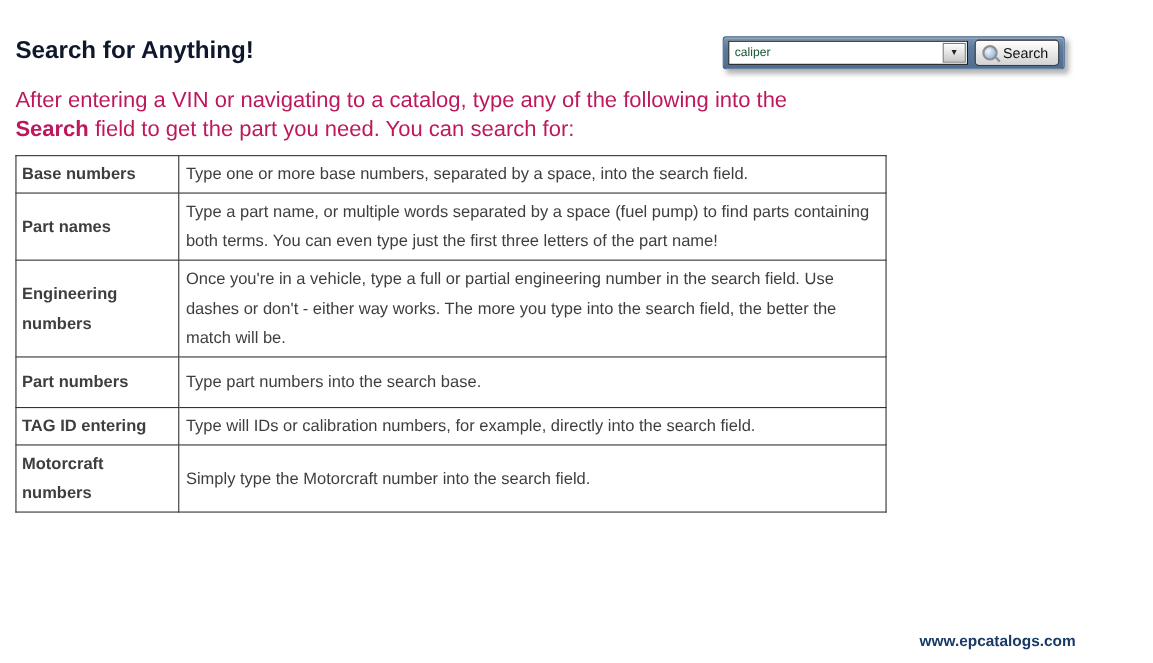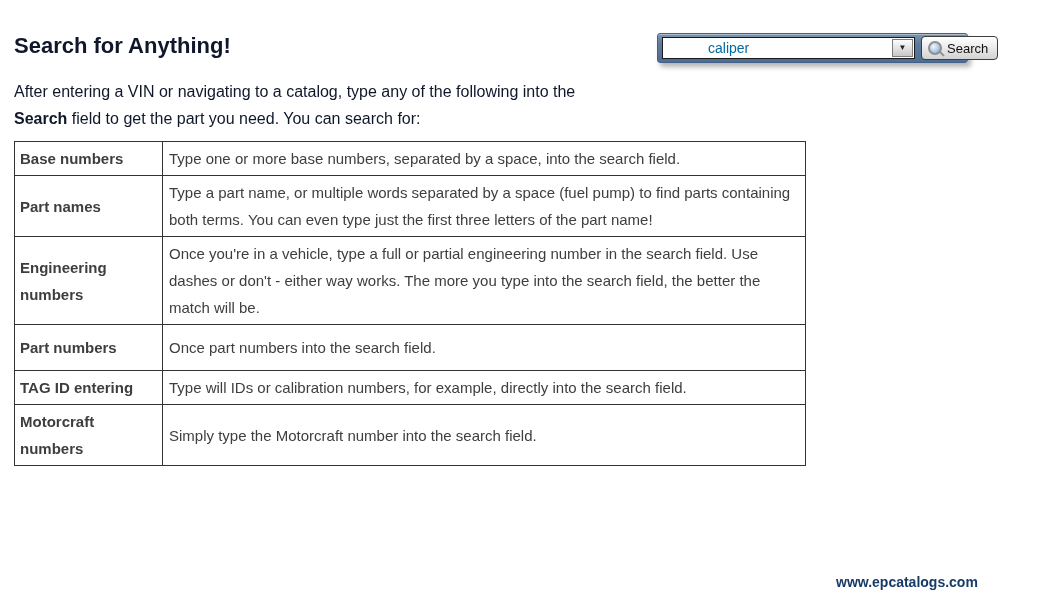--- a/index.html
+++ b/index.html
@@ -10,21 +10,21 @@
     color: #3e3e3e;
   }
   .content { position: absolute; left: 14px; top: 0; width: 880px; }
 
   h1.page-title {
     margin: 34px 0 0 0;
     font-size: 22px; line-height: 24px; font-weight: 700; color: #0f172a;
   }
   p.intro {
     margin: 20px 0 0 0;
-    font-size: 16px; line-height: 27px; color: #0f172a;
+    font-size: 20px; line-height: 27px; color: #be185d;
   }
   p.intro strong { font-weight: 700; }
 
   table.search-types {
     margin-top: 9px;
     border-collapse: collapse;
     width: 792px;
     table-layout: fixed;
   }
   table.search-types th, table.search-types td {
@@ -58,22 +58,22 @@
     display: flex; align-items: center; gap: 6px;
     padding: 0 4px;
   }
   .combo {
     flex: 1; height: 22px; box-sizing: border-box;
     background: #ffffff; border: 1px solid #1a1a1a;
     display: flex; align-items: stretch;
   }
   .combo-input {
     flex: 1; min-width: 0; border: none; outline: none;
-    font-family: "Liberation Sans", sans-serif; font-size: 14px; color: #0369a1;
-    padding: 0 2px 0 5px; background: transparent; margin-left: 40px;
+    font-family: "Liberation Sans", sans-serif; font-size: 11px; color: #14532d;
+    padding: 0 2px 0 5px; background: transparent;
   }
   .combo-arrow-btn {
     width: 21px; margin: 1px; box-sizing: border-box;
     border: 1px solid #7d7d7d;
     background: linear-gradient(180deg, #fdfdfd 0%, #e3e3e3 50%, #c7c7c7 100%);
     display: flex; align-items: center; justify-content: center;
     padding: 0; cursor: pointer;
   }
   .combo-arrow-btn .arrow { font-size: 8px; color: #222; line-height: 1; }
 
@@ -124,21 +124,21 @@
     <td>Type a part name, or multiple words separated by a space (fuel pump) to find parts containing both terms. You can even type just the first three letters of the part name!</td>
   </tr>
 
   <tr>
     <th>Engineering numbers</th>
     <td>Once you're in a vehicle, type a full or partial engineering number in the search field. Use dashes or don't - either way works. The more you type into the search field, the better the match will be.</td>
   </tr>
 
   <tr>
     <th>Part numbers</th>
-    <td>Once part numbers into the search field.</td>
+    <td>Type part numbers into the search base.</td>
   </tr>
 
   <tr>
     <th>TAG ID entering</th>
     <td>Type will IDs or calibration numbers, for example, directly into the search field.</td>
   </tr>
 
   <tr>
     <th>Motorcraft numbers</th>
     <td>Simply type the Motorcraft number into the search field.</td>

